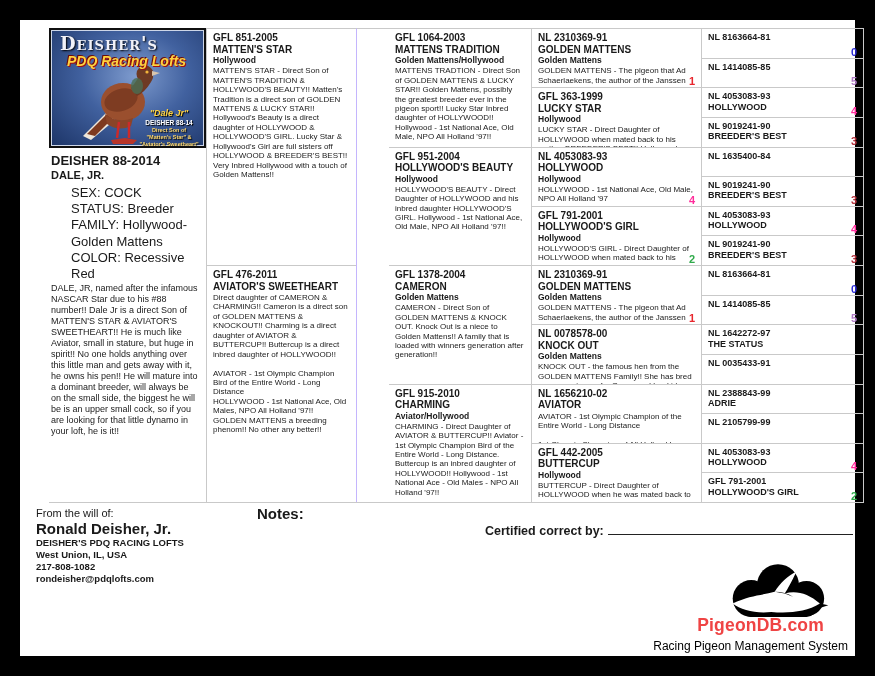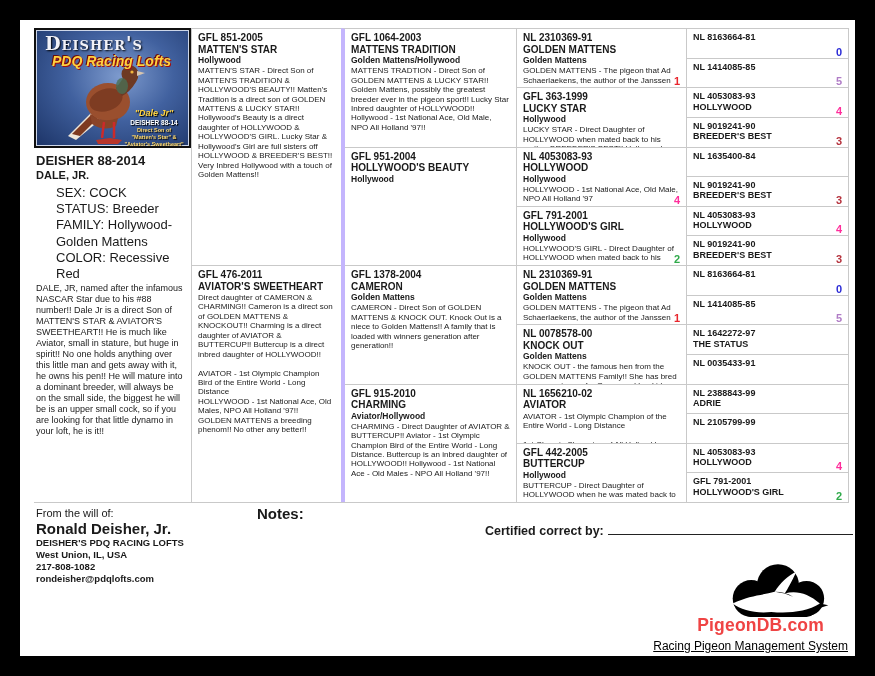--- a/index.html
+++ b/index.html
@@ -1,24 +1,24 @@
 <!DOCTYPE html>
 <html><head>
 <meta charset="utf-8">
 <style>
   html,body { margin:0; padding:0; background:#000; font-family:"Liberation Sans", sans-serif; }
   .stage { position:relative; width:875px; height:676px; background:#000; overflow:hidden; }
   .page { position:absolute; left:20px; top:20px; width:835px; height:636px; background:#fff; color:#1a1a1a; }
 
   
-  .pedigree { position:absolute; left:14px; top:8px; width:815px; height:475px; display:flex; border-bottom:1px solid #c9c9c9; box-sizing:border-box; }
+  .pedigree { position:absolute; left:29px; top:8px; width:815px; height:475px; display:flex; border-bottom:1px solid #c9c9c9; box-sizing:border-box; }
   .col { display:flex; flex-direction:column; box-sizing:border-box; }
   .col1 { width:157px; }
   .col2 { width:150px; border-left:1px solid #c9c9c9; border-top:1px solid #c9c9c9; }
-  .col3 { width:175px; border-left:4px solid #c4b5fd; border-top:1px solid #c9c9c9; }
+  .col3 { width:175px; border-left:1px solid #c4b5fd; border-top:1px solid #c9c9c9;padding-left:32px; }
   .col4 { width:170px; border-left:1px solid #c9c9c9; border-top:1px solid #c9c9c9; }
   .col5 { width:163px; border-left:1px solid #c9c9c9; border-right:1px solid #c9c9c9; border-top:1px solid #c9c9c9; }
   .cell { position:relative; flex:1 1 0; border-bottom:1px solid #c9c9c9; overflow:hidden; padding:3px 6px 2px 6px; box-sizing:border-box; }
   .col .cell:last-child { border-bottom:none; }
   .cid   { font-weight:bold; font-size:10px; line-height:1.15; }
   .cname { font-weight:bold; font-size:10px; line-height:1.15; }
   .cstrain { font-weight:bold; font-size:8.5px; line-height:1.2; }
   .ctext { font-size:8px; line-height:1.18; margin-top:1px; white-space:pre-line; }
   .g5 .cid, .g5 .cname { font-size:9px; }
   .num { position:absolute; right:6px; bottom:0px; font-weight:bold; font-size:11px; }
@@ -46,21 +46,21 @@
   .owner { font-size:15px; font-weight:bold; line-height:1.1; }
   .loft-line { font-size:9.5px; font-weight:bold; }
   .notes { position:absolute; left:237px; top:485px; font-size:15px; font-weight:bold; }
   .certified { position:absolute; left:465px; top:502px; font-size:12.5px; font-weight:bold; white-space:nowrap; }
   .cert-line { display:inline-block; width:245px; border-bottom:1.5px solid #222; height:12px; margin-left:4px; }
 
   
   .logo-block { position:absolute; right:7px; top:543px; text-align:center; width:215px; }
   .logo-mark { display:block; margin:0 0 0 auto; margin-right:18px; }
   .logo-site { font-size:17.5px; font-weight:bold; color:#ef4444; letter-spacing:0.2px; text-align:right; margin-right:24px; margin-top:-4px; }
-  .logo-tag { font-size:12px; color:#000; text-align:right; margin-top:3px;text-decoration:underline; }
+  .logo-tag { font-size:12px; color:#000; text-align:right; margin-top:3px; }
 </style>
 </head>
 <body>
 
 <div class="stage">
   <div class="page">
 
     <div class="pedigree">
 
       <div class="col col1">
@@ -123,20 +123,21 @@
         <div class="cell g3">
           <div class="cid">GFL 1064-2003</div>
           <div class="cname">MATTENS TRADITION</div>
           <div class="cstrain">Golden Mattens/Hollywood</div>
           <div class="ctext">MATTENS TRADTION - Direct Son of GOLDEN MATTENS &amp; LUCKY STAR!!  Golden Mattens, possibly the greatest breeder ever in the pigeon sport!!  Lucky Star Inbred daughter of HOLLYWOOD!!  Hollywood - 1st National Ace, Old Male, NPO All Holland '97!!</div>
         </div>
         <div class="cell g3">
           <div class="cid">GFL 951-2004</div>
           <div class="cname">HOLLYWOOD'S BEAUTY</div>
           <div class="cstrain">Hollywood</div>
+          <div class="ctext">HOLLYWOOD'S BEAUTY - Direct Daughter of HOLLYWOOD and his inbred daughter HOLLYWOOD'S GIRL.  Hollywood - 1st National Ace, Old Male, NPO All Holland '97!!</div>
         </div>
         <div class="cell g3">
           <div class="cid">GFL 1378-2004</div>
           <div class="cname">CAMERON</div>
           <div class="cstrain">Golden Mattens</div>
           <div class="ctext">CAMERON - Direct Son of GOLDEN MATTENS &amp; KNOCK OUT.  Knock Out is a niece to Golden Mattens!!  A family that is loaded with winners generation after generation!!</div>
         </div>
         <div class="cell g3">
           <div class="cid">GFL 915-2010</div>
           <div class="cname">CHARMING</div>

